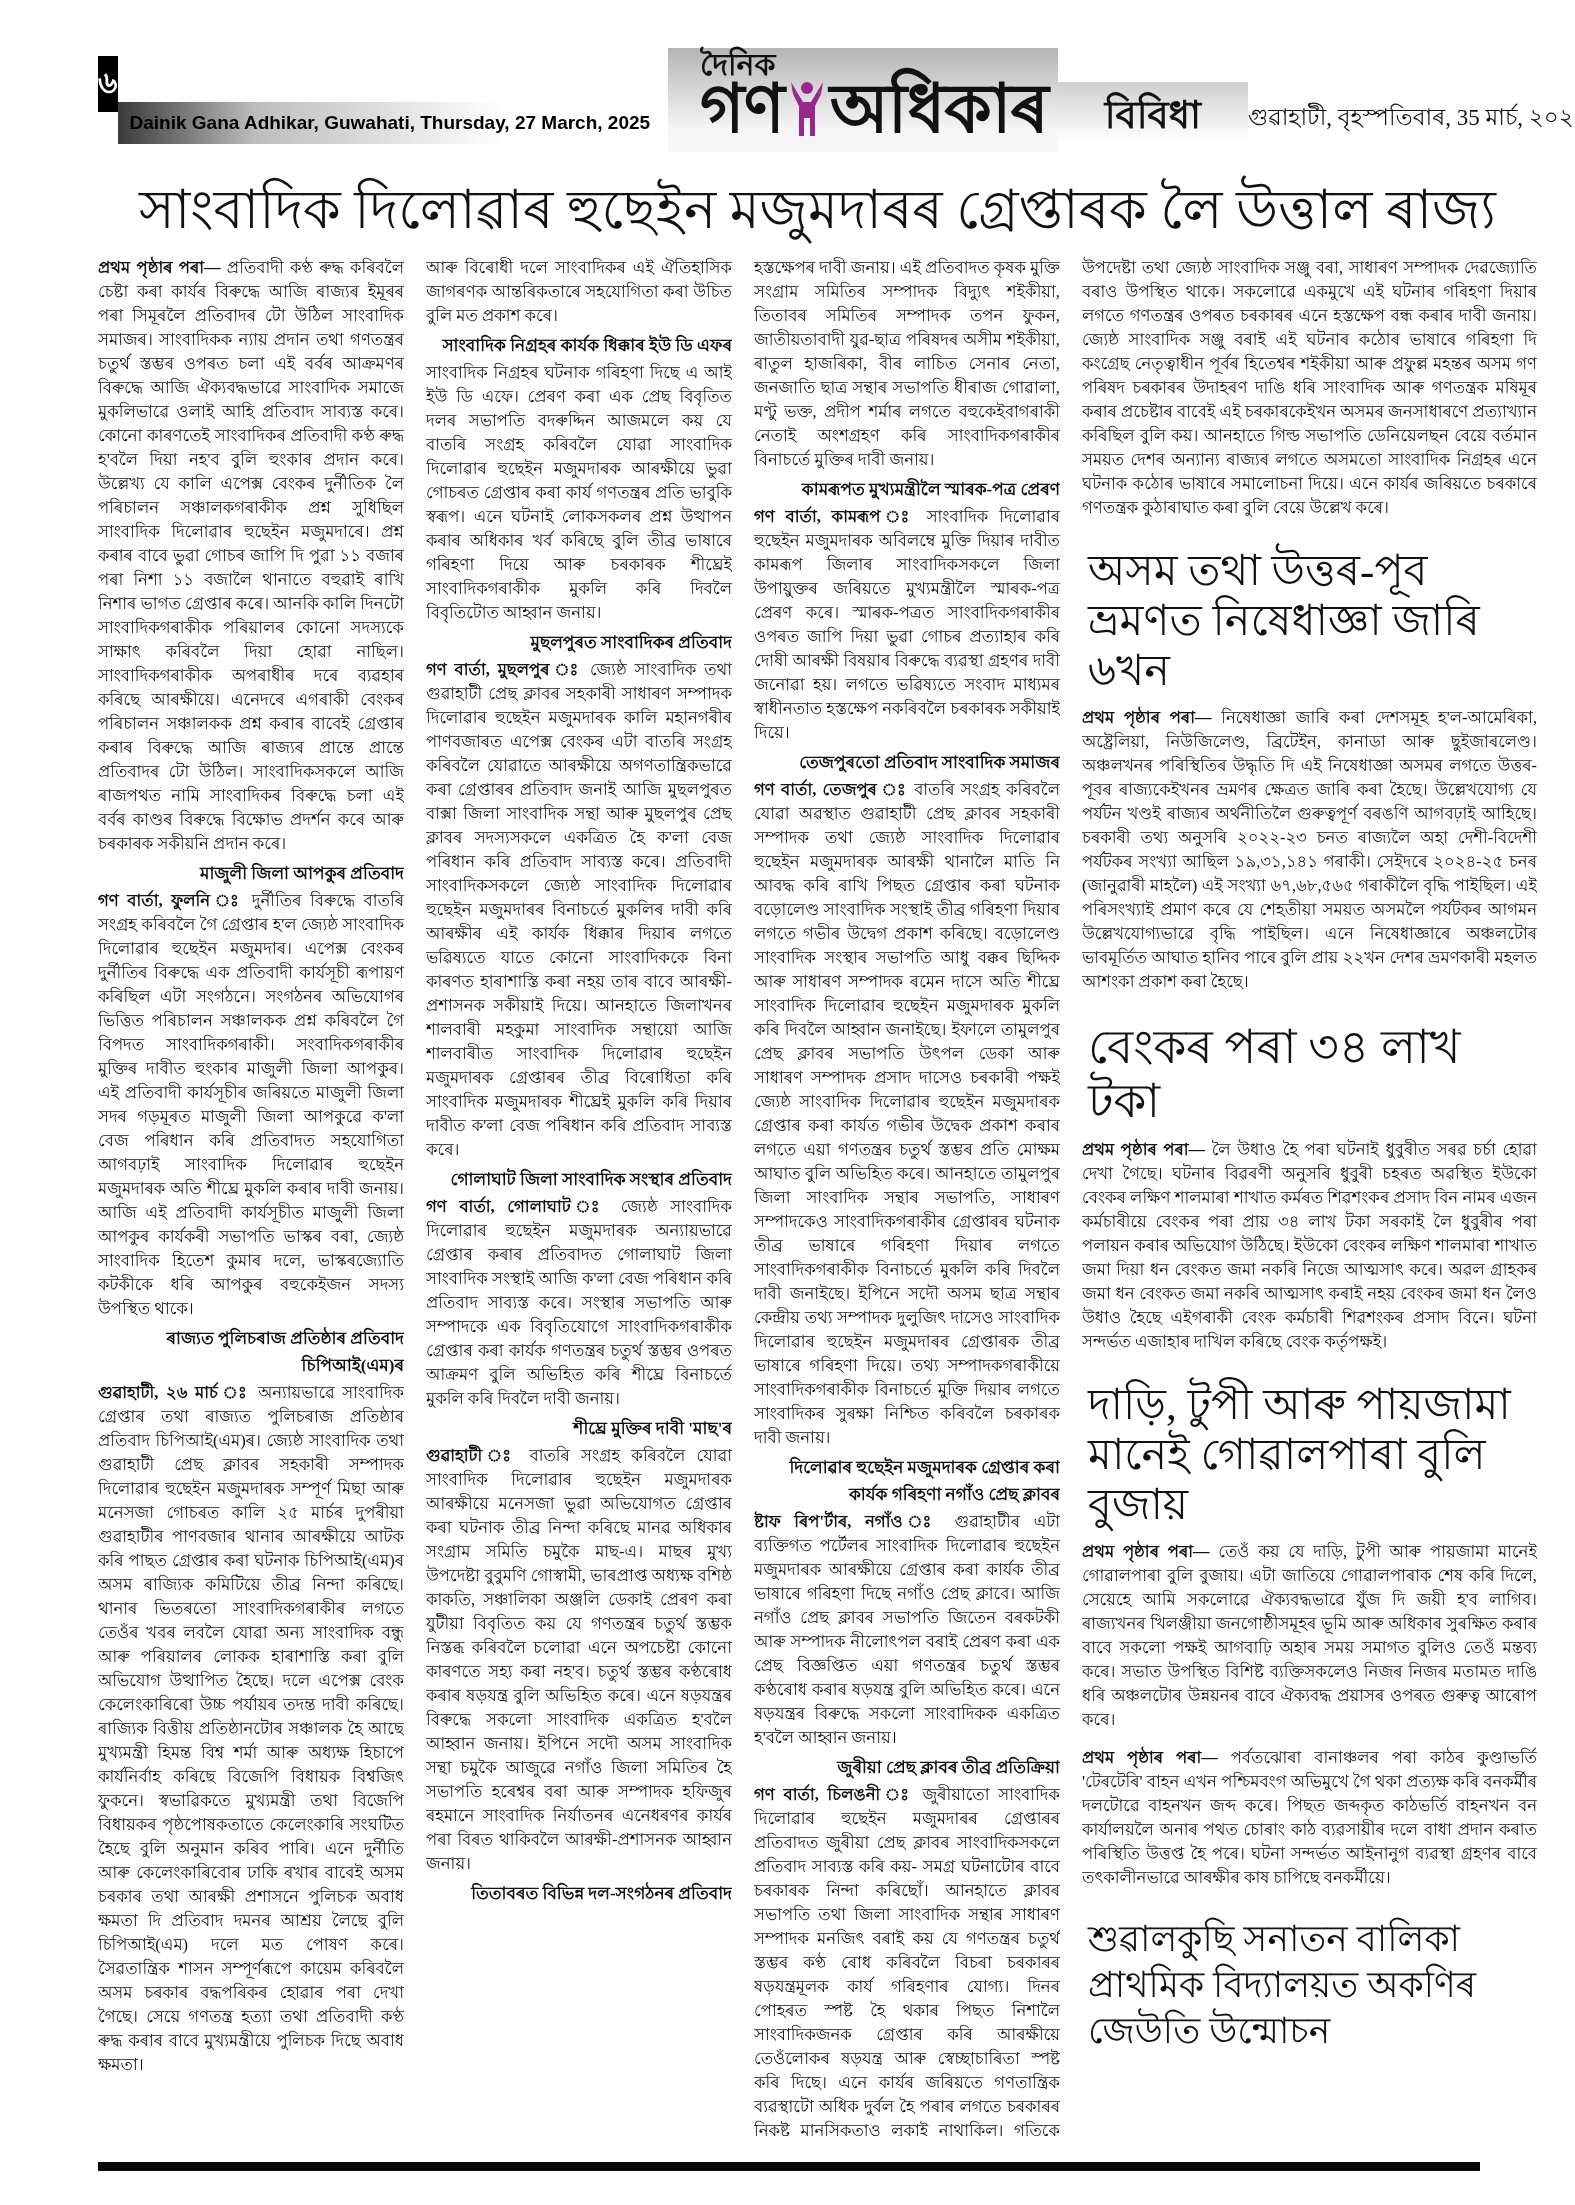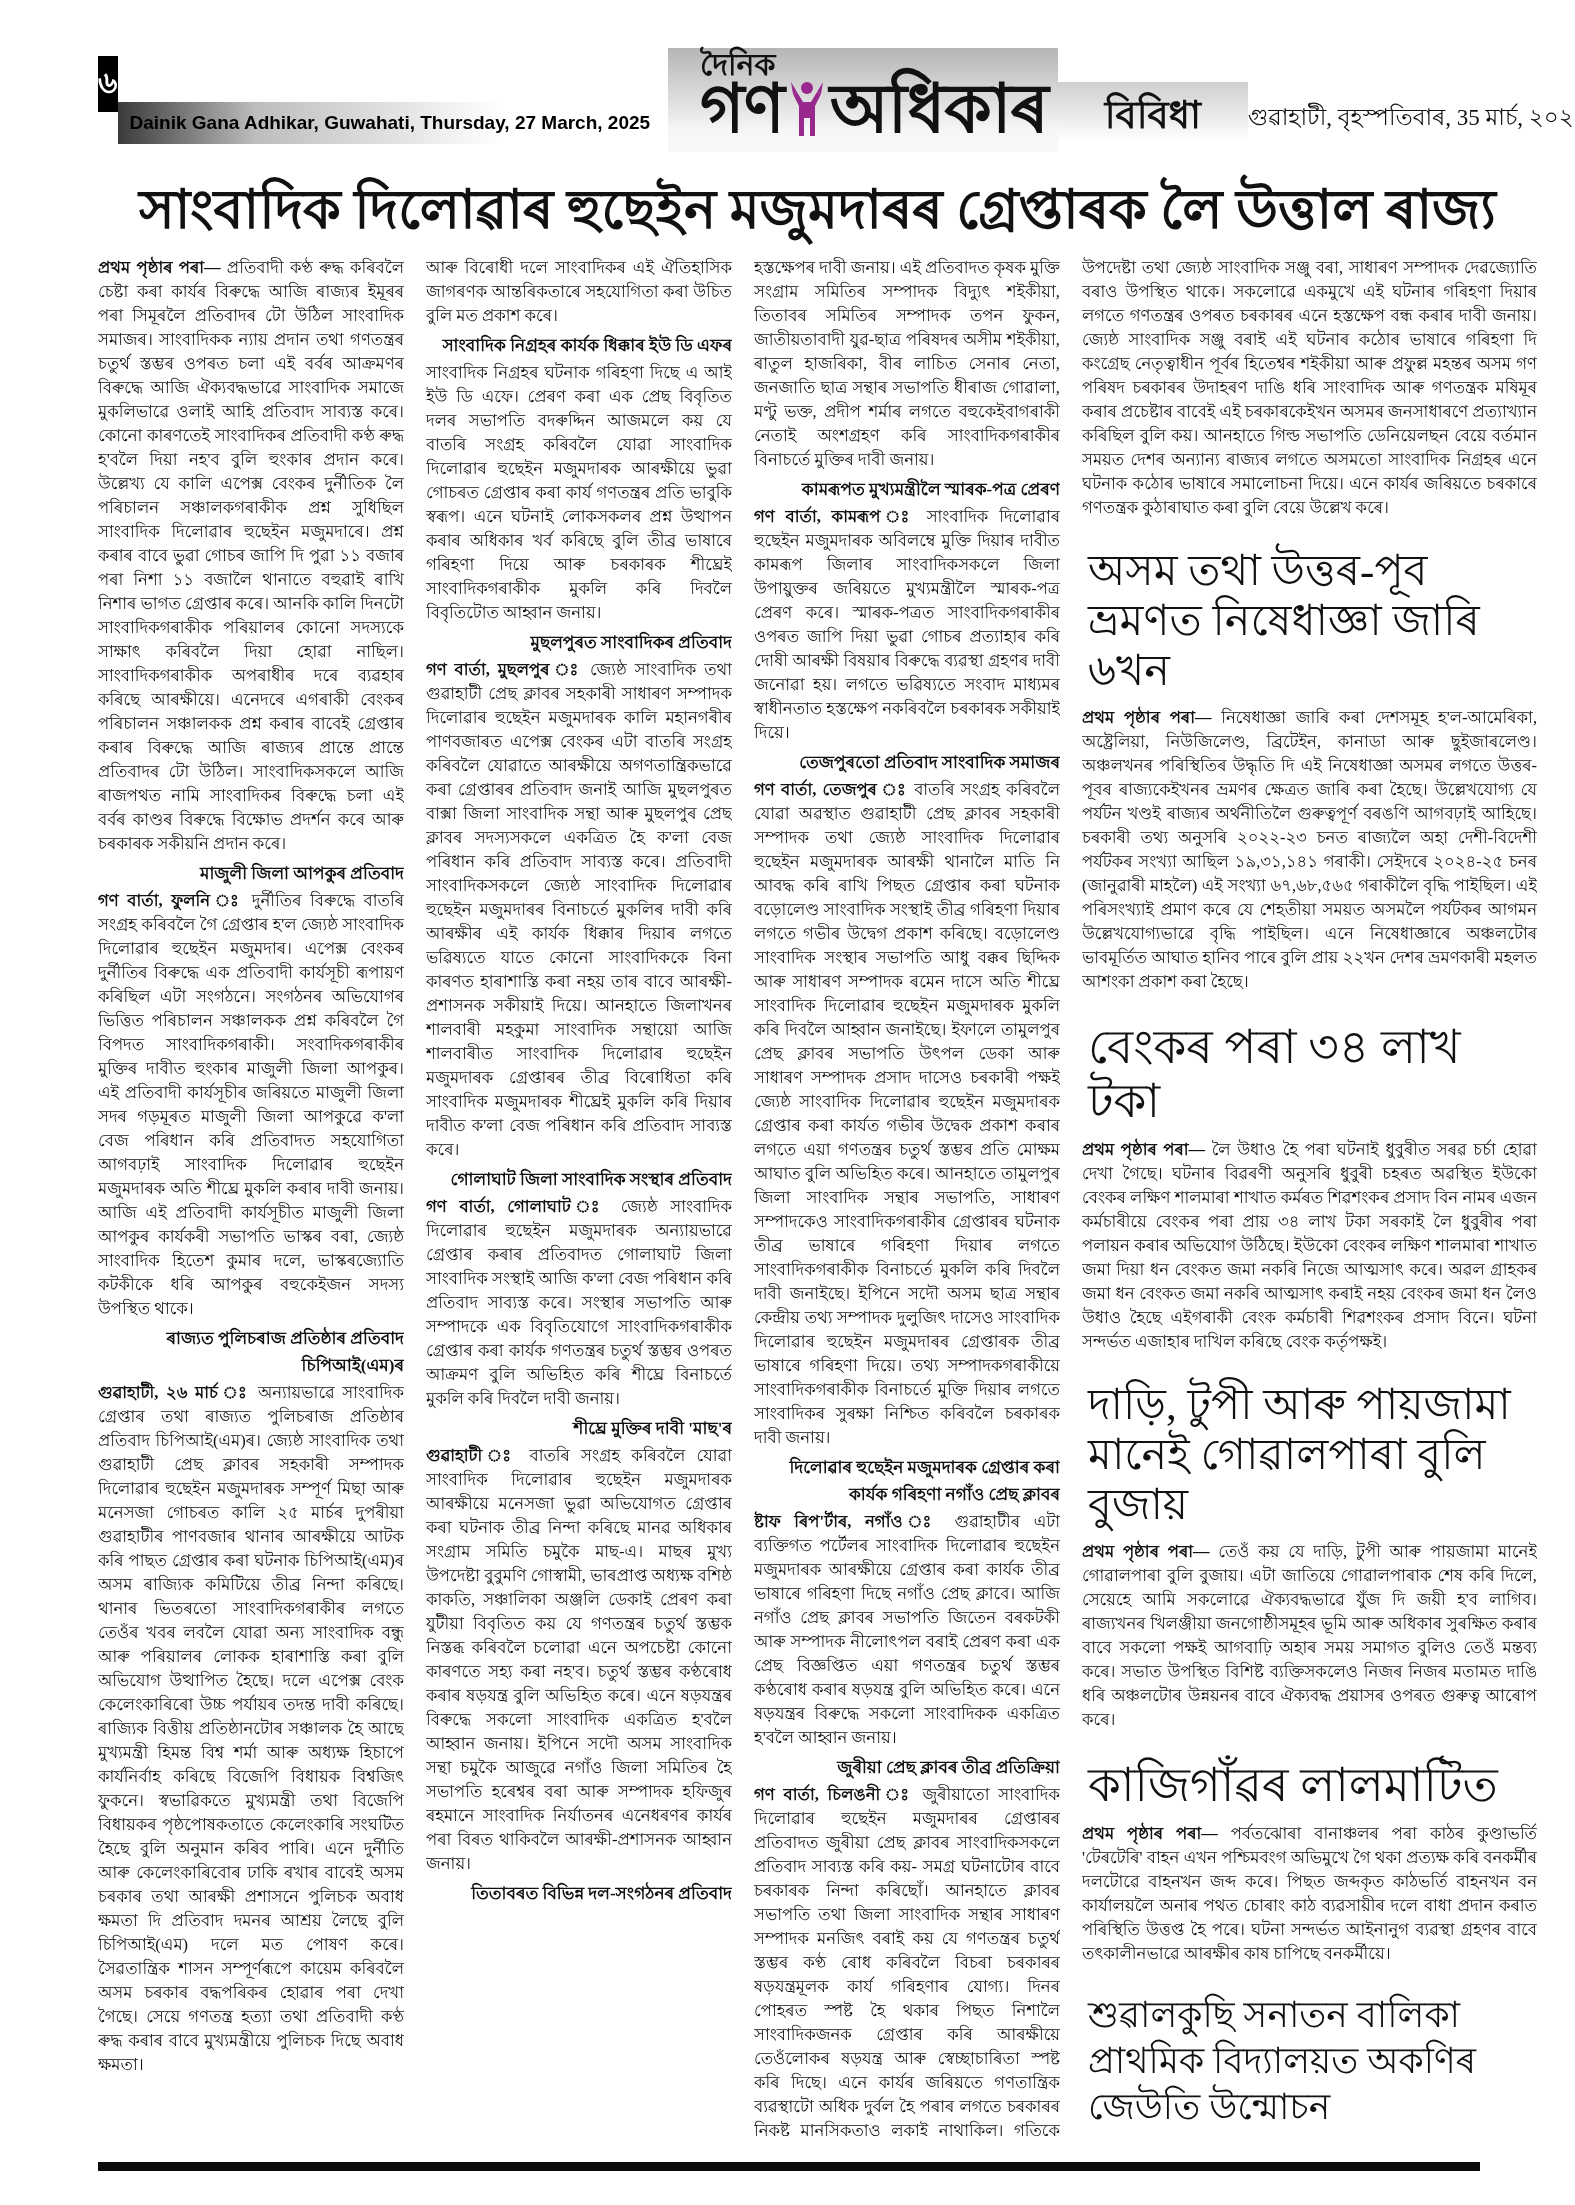--- a/index.html
+++ b/index.html
@@ -49,21 +49,21 @@
   .as-date{
     flex:1;display:flex;align-items:center;justify-content:flex-end;
     margin-bottom:14px;gap:0;
   }
   .as-date span{font-size:23px;white-space:nowrap;}
   .date-endbox{width:86px;height:40px;margin-left:6px;
     background:linear-gradient(to right,#f2f2f2,#000 80%);}
 
   
   .headline{
-    text-align:center;font-size:54px;font-weight:bold;
+    text-align:center;font-size:54px;font-weight:normal;
     line-height:64px;margin:26px 0 14px 0;letter-spacing:0;
   }
 
   
   .bodygrid{display:flex;gap:22px;}
   .ncol{flex:0 0 306px;height:1880px;overflow:hidden;}
   .wcol{flex:1;height:1880px;overflow:hidden;}
   .para{
     margin:0 0 2px 0;text-align:justify;
     font-size:16.5px;line-height:24px;
@@ -168,21 +168,20 @@
             </div>
             <div class="side-art">
               <h2 class="side-hl hl-xl">বেংকৰ পৰা ৩৪ লাখ টকা</h2>
               <p class="para"><b class="dl">প্ৰথম পৃষ্ঠাৰ পৰা— </b>লৈ উধাও হৈ পৰা ঘটনাই ধুবুৰীত সৰৱ চৰ্চা হোৱা দেখা গৈছে। ঘটনাৰ বিৱৰণী অনুসৰি ধুবুৰী চহৰত অৱস্থিত ইউকো বেংকৰ লক্ষিণ শালমাৰা শাখাত কৰ্মৰত শিৱশংকৰ প্ৰসাদ বিন নামৰ এজন কৰ্মচাৰীয়ে বেংকৰ পৰা প্ৰায় ৩৪ লাখ টকা সৰকাই লৈ ধুবুৰীৰ পৰা পলায়ন কৰাৰ অভিযোগ উঠিছে। ইউকো বেংকৰ লক্ষিণ শালমাৰা শাখাত জমা দিয়া ধন বেংকত জমা নকৰি নিজে আত্মসাৎ কৰে। অৱল গ্ৰাহকৰ জমা ধন বেংকত জমা নকৰি আত্মসাৎ কৰাই নহয় বেংকৰ জমা ধন লৈও উধাও হৈছে এইগৰাকী বেংক কৰ্মচাৰী শিৱশংকৰ প্ৰসাদ বিনে। ঘটনা সন্দৰ্ভত এজাহাৰ দাখিল কৰিছে বেংক কৰ্তৃপক্ষই।</p>
             </div>
             <div class="side-art">
               <h2 class="side-hl hl-lg">দাড়ি, টুপী আৰু পায়জামা মানেই গোৱালপাৰা বুলি বুজায়</h2>
               <p class="para"><b class="dl">প্ৰথম পৃষ্ঠাৰ পৰা— </b>তেওঁ কয় যে দাড়ি, টুপী আৰু পায়জামা মানেই গোৱালপাৰা বুলি বুজায়। এটা জাতিয়ে গোৱালপাৰাক শেষ কৰি দিলে, সেয়েহে আমি সকলোৱে ঐক্যবদ্ধভাৱে যুঁজ দি জয়ী হ'ব লাগিব। ৰাজ্যখনৰ খিলঞ্জীয়া জনগোষ্ঠীসমূহৰ ভূমি আৰু অধিকাৰ সুৰক্ষিত কৰাৰ বাবে সকলো পক্ষই আগবাঢ়ি অহাৰ সময় সমাগত বুলিও তেওঁ মন্তব্য কৰে। সভাত উপস্থিত বিশিষ্ট ব্যক্তিসকলেও নিজৰ নিজৰ মতামত দাঙি ধৰি অঞ্চলটোৰ উন্নয়নৰ বাবে ঐক্যবদ্ধ প্ৰয়াসৰ ওপৰত গুৰুত্ব আৰোপ কৰে।</p>
             </div>
             <div class="side-art">
-              <h2 class="side-hl hl-xl">কাজিগাঁৱৰ লালমাটিত</h2>
               <p class="para"><b class="dl">প্ৰথম পৃষ্ঠাৰ পৰা— </b>পৰ্বতঝোৰা বানাঞ্চলৰ পৰা কাঠৰ কুণ্ডাভৰ্তি 'টেৰটেৰি' বাহন এখন পশ্চিমবংগ অভিমুখে গৈ থকা প্ৰত্যক্ষ কৰি বনকৰ্মীৰ দলটোৱে বাহনখন জব্দ কৰে। পিছত জব্দকৃত কাঠভৰ্তি বাহনখন বন কাৰ্যালয়লৈ অনাৰ পথত চোৰাং কাঠ ব্যৱসায়ীৰ দলে বাধা প্ৰদান কৰাত পৰিস্থিতি উত্তপ্ত হৈ পৰে। ঘটনা সন্দৰ্ভত আইনানুগ ব্যৱস্থা গ্ৰহণৰ বাবে তৎকালীনভাৱে আৰক্ষীৰ কাষ চাপিছে বনকৰ্মীয়ে।</p>
             </div>
             <div class="side-art">
               <h2 class="side-hl hl-md">শুৱালকুছি সনাতন বালিকা প্ৰাথমিক বিদ্যালয়ত অকণিৰ জেউতি উন্মোচন</h2>
             </div>
           </div>
       </div>
     </div>
   </div>
 

